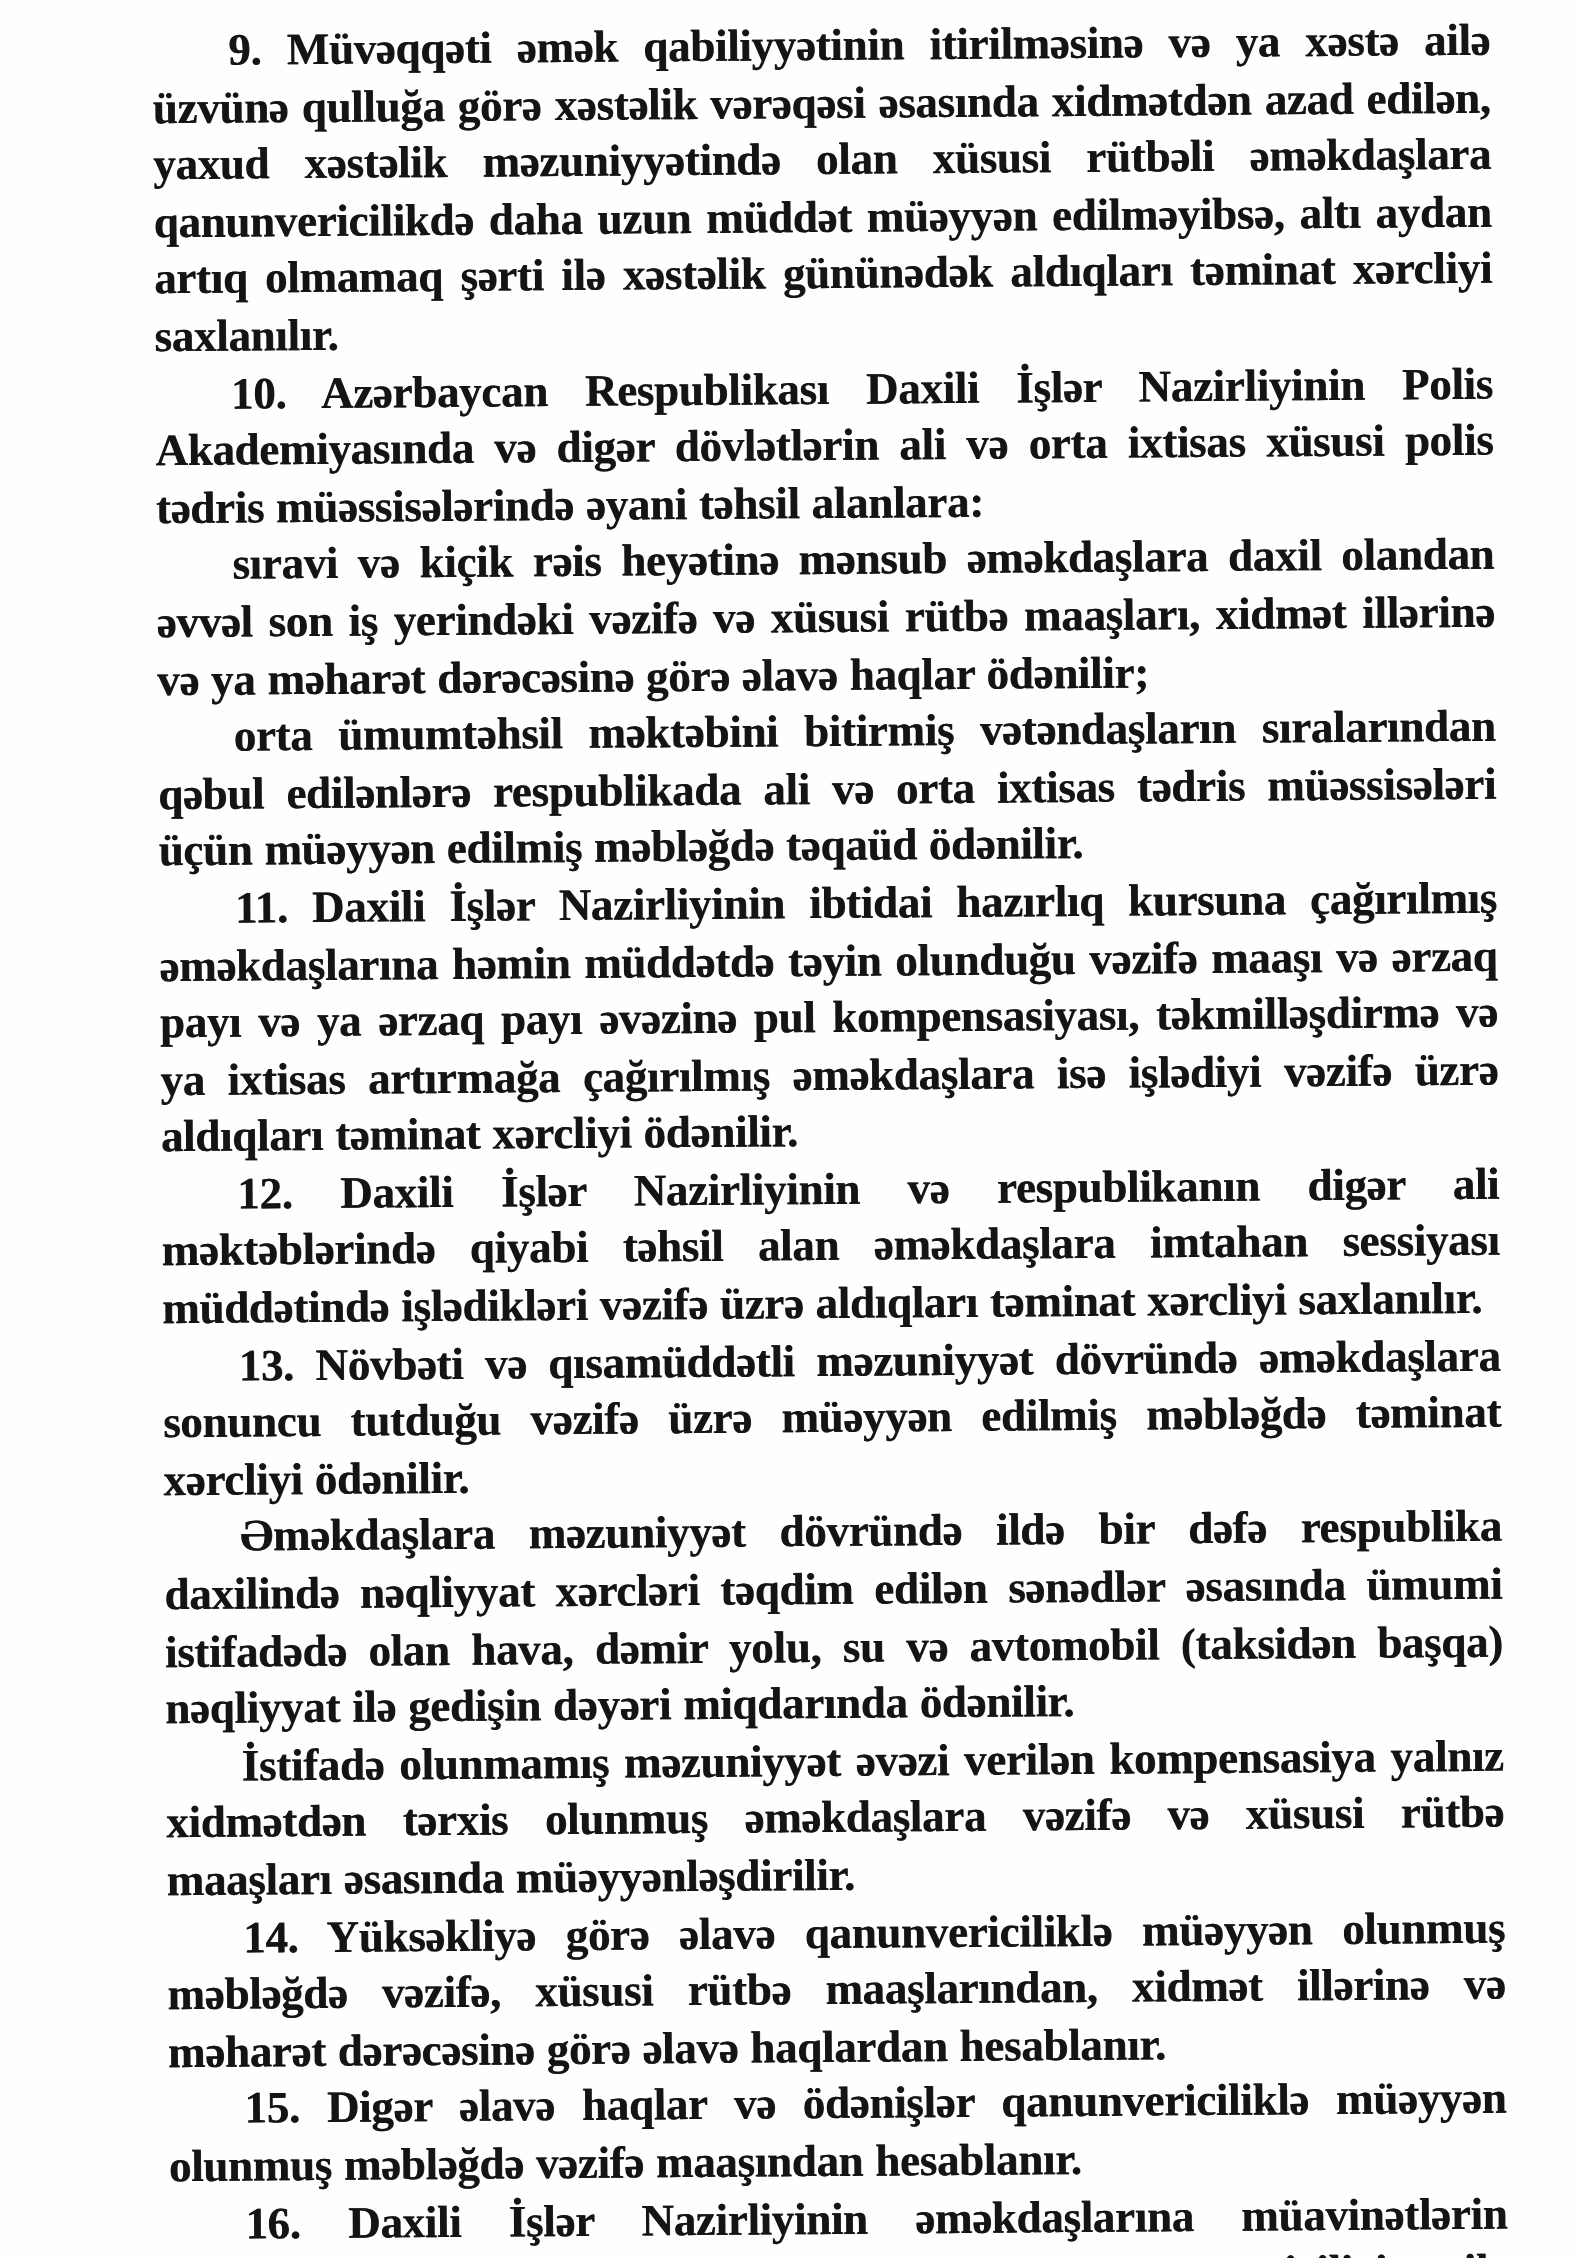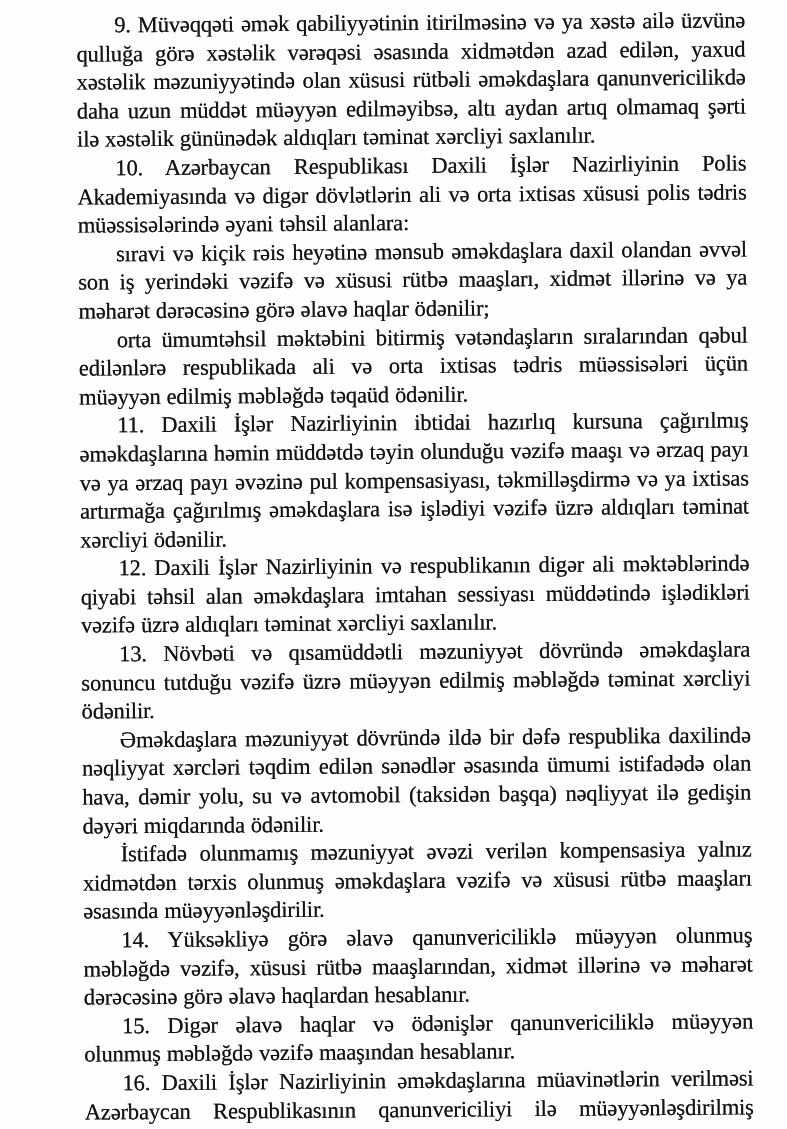--- a/index.html
+++ b/index.html
@@ -11,20 +11,21 @@
   .page {
     position: relative;
     width: 787px;
     height: 1129px;
     margin: 0 auto;
     background: #fefefe;
     overflow: hidden;
     box-sizing: border-box;
     padding: 9px 42px 0 76px;
     font-family: "Liberation Serif", "DejaVu Serif", serif;
+    font-weight: bold;
   }
   .text-block {
     transform: rotate(-0.45deg);
     transform-origin: 50% 0;
   }
   .text-block p {
     margin: 0;
     padding: 0;
     text-indent: 38px;
     text-align: justify;

